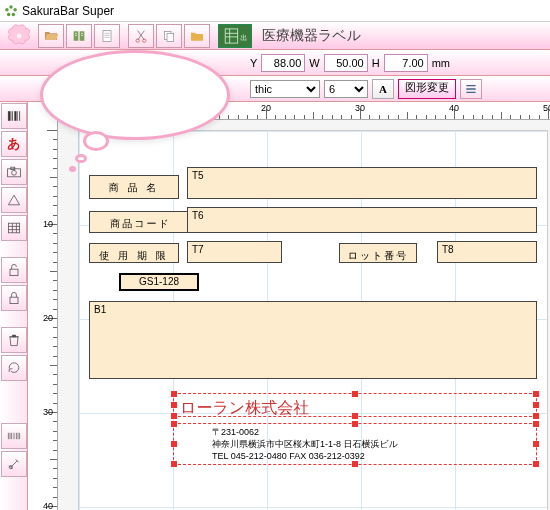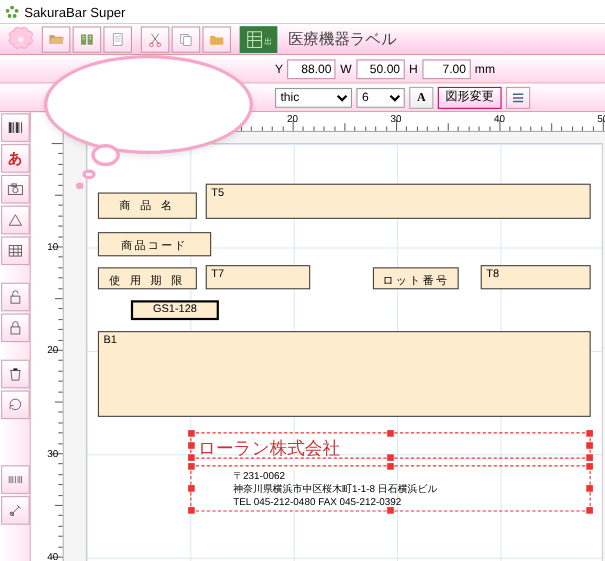--- a/index.html
+++ b/index.html
@@ -321,20 +321,21 @@
   </div>
 
 <div class="canvas">
   <div class="page">
     <div class="grid"></div>
 
     <div class="fld lbl" style="left:10px;top:44px;width:90px;height:24px">商 品 名</div>
     <div class="fld" style="left:108px;top:36px;width:350px;height:32px">T5</div>
 
     <div class="fld lbl" style="left:10px;top:80px;width:103px;height:22px;letter-spacing:2px">商品コード</div>
+    <div class="fld" style="left:108px;top:76px;width:350px;height:26px">T6</div>
 
     <div class="fld lbl" style="left:10px;top:112px;width:90px;height:20px">使 用 期 限</div>
     <div class="fld" style="left:108px;top:110px;width:95px;height:22px">T7</div>
     <div class="fld lbl" style="left:260px;top:112px;width:78px;height:20px;letter-spacing:2px">ロット番号</div>
     <div class="fld" style="left:358px;top:110px;width:100px;height:22px">T8</div>
 
     <div class="fld gs1" style="left:40px;top:142px;width:80px;height:18px;padding:0">GS1-128</div>
 
     <div class="fld" style="left:10px;top:170px;width:448px;height:78px">B1</div>
 
@@ -346,21 +347,21 @@
         <div class="handle" style="right:-3px;bottom:-3px"></div>
       <div class="handle" style="left:50%;top:-3px;margin-left:-3px"></div>
         <div class="handle" style="left:50%;bottom:-3px;margin-left:-3px"></div>
       <div class="handle" style="left:-3px;top:50%;margin-top:-3px"></div>
         <div class="handle" style="right:-3px;top:50%;margin-top:-3px"></div>
     </div>
     <div class="company" style="left:94px;top:292px;width:364px;height:42px">
       <div class="addr">
         <div>〒231-0062</div>
         <div>神奈川県横浜市中区桜木町1-1-8 日石横浜ビル</div>
-        <div>TEL 045-212-0480 FAX 045-212-0392</div>
+        <div>TEL 045-212-0480 FAX 036-212-0392</div>
       </div>
       <div class="handle" style="left:-3px;top:-3px"></div>
         <div class="handle" style="right:-3px;top:-3px"></div>
       <div class="handle" style="left:-3px;bottom:-3px"></div>
         <div class="handle" style="right:-3px;bottom:-3px"></div>
       <div class="handle" style="left:50%;top:-3px;margin-left:-3px"></div>
         <div class="handle" style="left:50%;bottom:-3px;margin-left:-3px"></div>
       <div class="handle" style="left:-3px;top:50%;margin-top:-3px"></div>
         <div class="handle" style="right:-3px;top:50%;margin-top:-3px"></div>
     </div>

